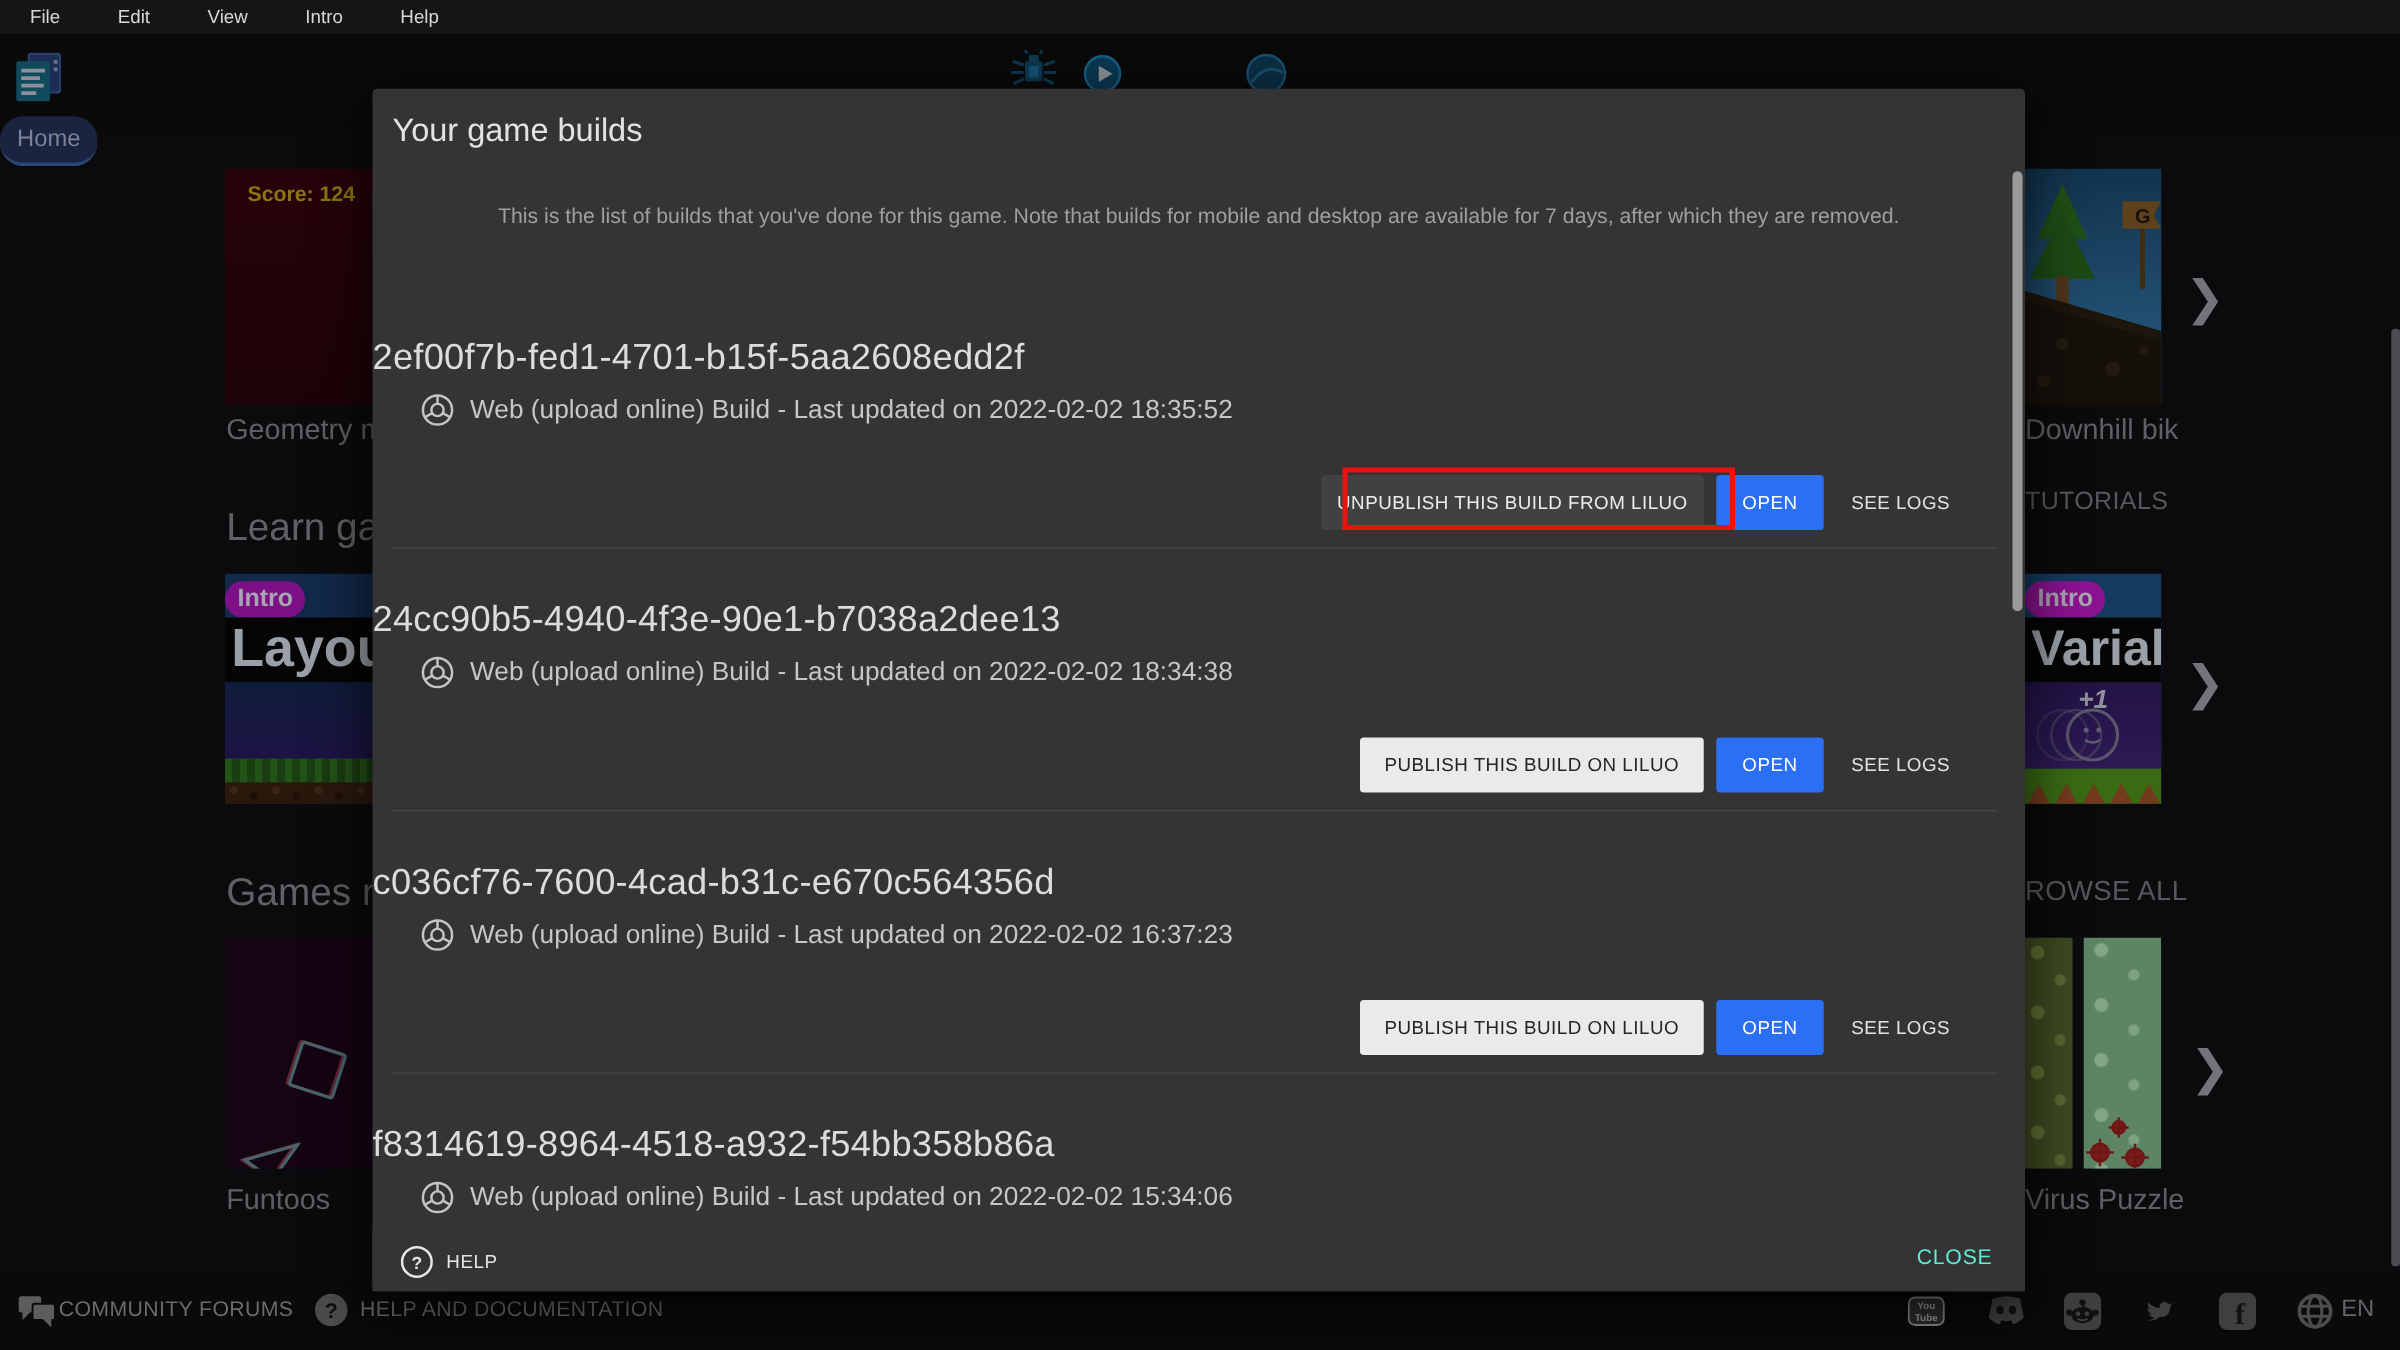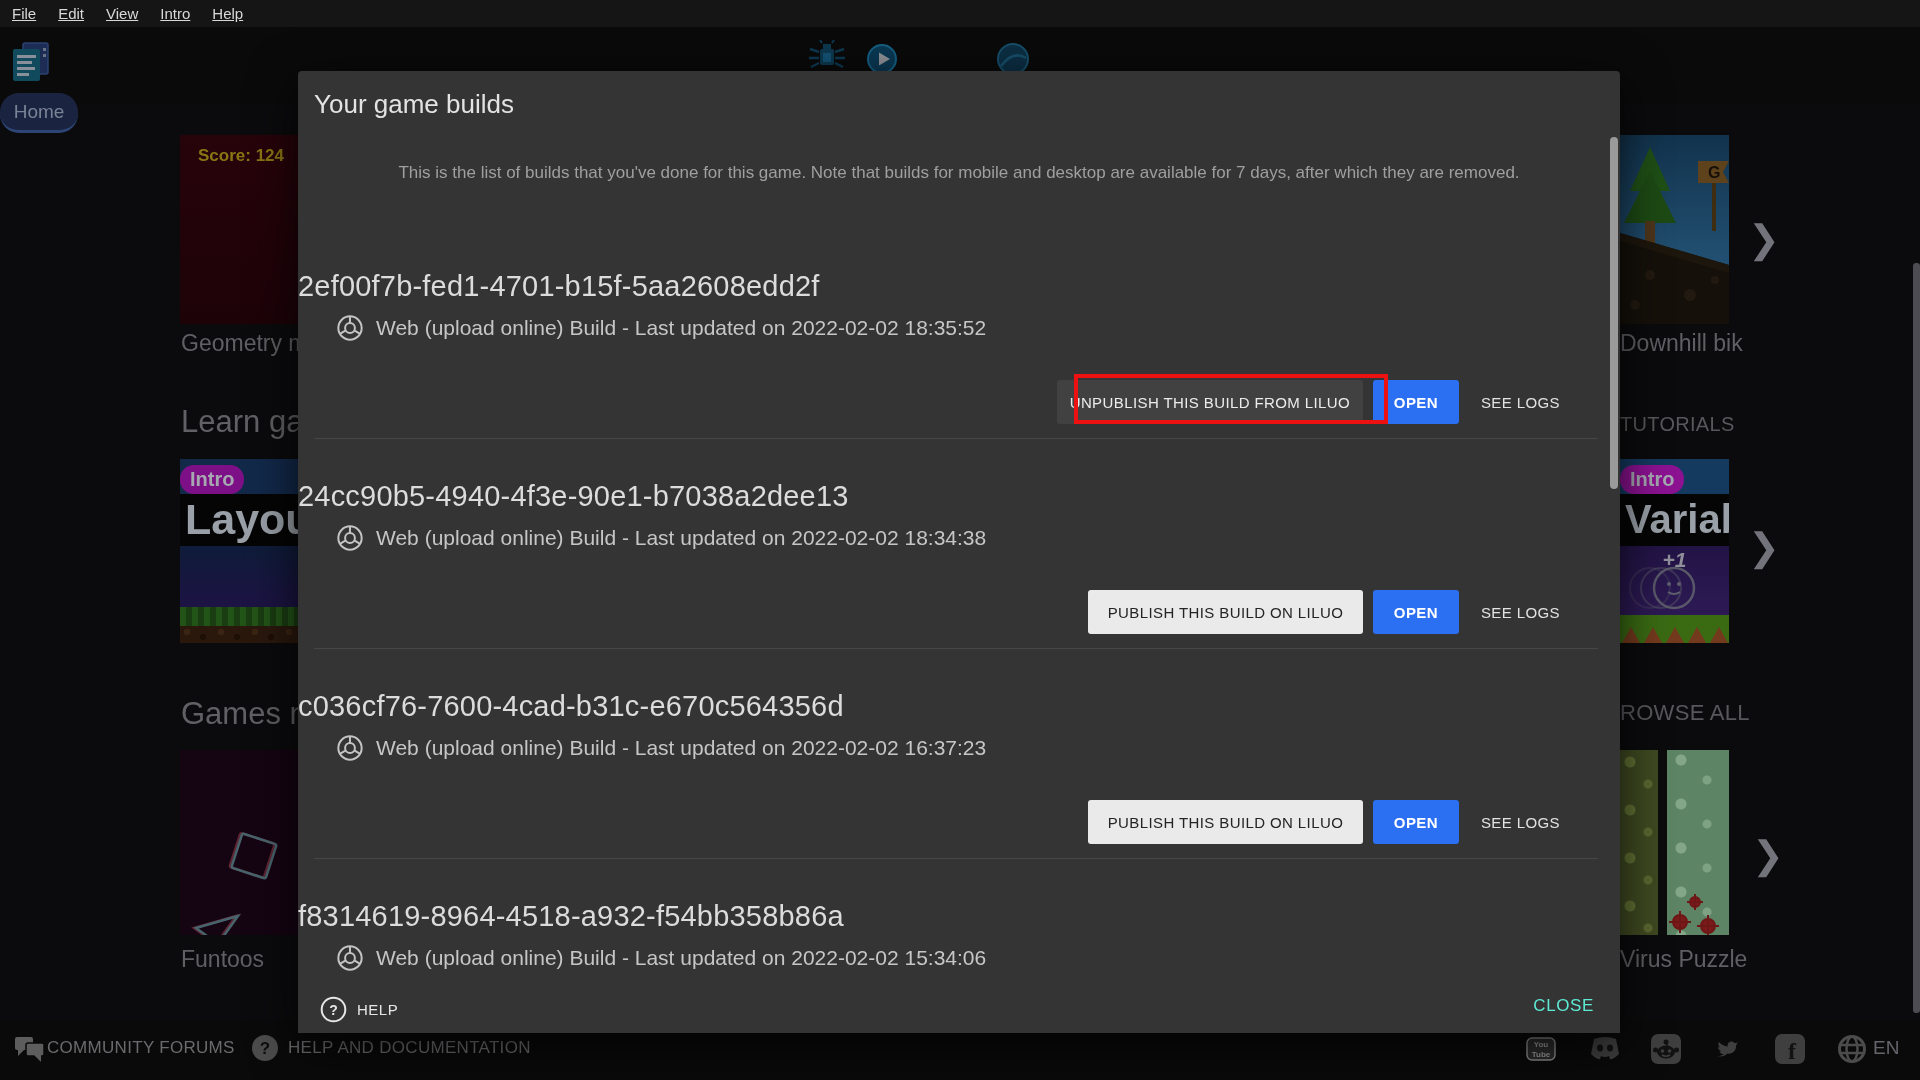--- a/index.html
+++ b/index.html
@@ -3,21 +3,21 @@
 <meta charset="utf-8">
 <style>
   * { margin:0; padding:0; box-sizing:border-box; }
   html,body { width:1920px; height:1080px; overflow:hidden; background:#0b0b0d;
     font-family:"Liberation Sans", sans-serif; }
   .abs { position:absolute; }
 
   
   #menubar { position:absolute; left:0; top:0; width:1920px; height:27px; background:#151515;
     display:flex; align-items:center; padding-left:1px; z-index:60; }
-  .menu-item { color:#d8d8d8; font-size:15px; padding:0 11px; cursor:default;text-decoration:underline; }
+  .menu-item { color:#d8d8d8; font-size:15px; padding:0 23px; cursor:default; }
 
   
   #toolbar { position:absolute; left:0; top:27px; width:1920px; height:78px; background:#0a0a0b; z-index:1; }
   .toolbar-label { position:absolute; color:#8f8f92; font-size:17px; letter-spacing:.5px; top:49px; }
 
   
   #home-tab { position:absolute; left:0; top:93px; width:78px; height:40px; background:#1a2441;
     border-bottom:3px solid #2c4574; z-index:2; display:flex; align-items:center; justify-content:center;border-radius:19px; }
   #home-tab span { color:#7b8295; font-size:19px; }
 
@@ -84,21 +84,21 @@
 
   .build-row { position:absolute; left:0; width:100%; height:210px; }
   .build-id { color:#dcdcdc; font-size:29px; letter-spacing:.2px; }
   .build-info { position:absolute; left:38px; top:44px; display:flex; align-items:center; gap:12px; }
   .build-info span { color:#c6c6c6; font-size:21px; }
   .row-buttons { position:absolute; top:110px; right:50px; display:flex; align-items:center; }
   .btn { display:flex; align-items:center; justify-content:center; height:44px; border-radius:3px;
     font-size:15px; letter-spacing:.4px; border:none; cursor:pointer; font-family:inherit; }
   .btn-dark { background:#414141; color:#ececec; width:306px; }
   .btn-light { background:#eaeaea; color:#242424; width:275px; }
-  .btn-open { background:#2b6ff2; color:#ffffff; width:86px; margin-left:10px; font-weight:700; }
+  .btn-open { background:#2b6ff2; color:#ffffff; width:86px; margin-left:10px; font-weight:400; }
   .btn-text { background:none; color:#e2e2e2; margin-left:12px; padding:0 10px; height:44px; }
   .annotation { position:absolute; left:776px; top:104px; width:314px; height:50px;
     border:4px solid #ee1111; z-index:2; pointer-events:none; }
   .divider { position:absolute; left:16px; right:22px; height:1px; background:#474747; }
 
   #dialog-footer { position:absolute; left:0; top:910px; width:100%; height:52px; }
   #help-button { position:absolute; left:22px; top:15px; display:flex; align-items:center; gap:10px;
     background:none; border:none; cursor:pointer; }
   #help-button span { color:#e6e6e6; font-size:15px; letter-spacing:.5px; font-family:inherit; }
   #close-button { position:absolute; right:26px; top:15px; background:none; border:none; color:#5eead4;
@@ -199,21 +199,21 @@
     <polygon points="0,98 109,130 109,138 0,106" fill="#1d160d"></polygon>
     <circle cx="30" cy="140" r="5" fill="#221a10"></circle>
       <circle cx="70" cy="160" r="6" fill="#221a10"></circle>
     <circle cx="95" cy="145" r="4" fill="#221a10"></circle>
       <circle cx="15" cy="170" r="5" fill="#221a10"></circle>
   </svg>
 </div>
 <span class="chevron" style="left:1748px;top:220px">❯</span>
 <span class="bg-label" style="left:1620px;top:330px">Downhill bik</span>
 
-<span class="bg-subheading" style="left:1620px;top:413px">TUTORIALS</span>
+<span class="bg-subheading" style="left:1620px;top:390px">TUTORIALS</span>
 
 <div class="thumb" id="thumb-variables">
   <div class="tut-badge" style="background:#8c1292">Intro</div>
   <div class="tut-band" style="font-size:40px">Variab</div>
   <div id="variab-scene">
     <div id="variab-plus">+1</div>
     <svg width="109" height="69" viewBox="0 0 109 69" style="position:absolute;left:0;top:0">
       <circle cx="30" cy="42" r="20" fill="none" stroke="#565664" stroke-width="2" opacity=".3"></circle>
       <circle cx="41" cy="42" r="20" fill="none" stroke="#565664" stroke-width="2" opacity=".5"></circle>
       <circle cx="54" cy="42" r="20" fill="none" stroke="#5e5e6c" stroke-width="2.5" opacity=".9"></circle>

